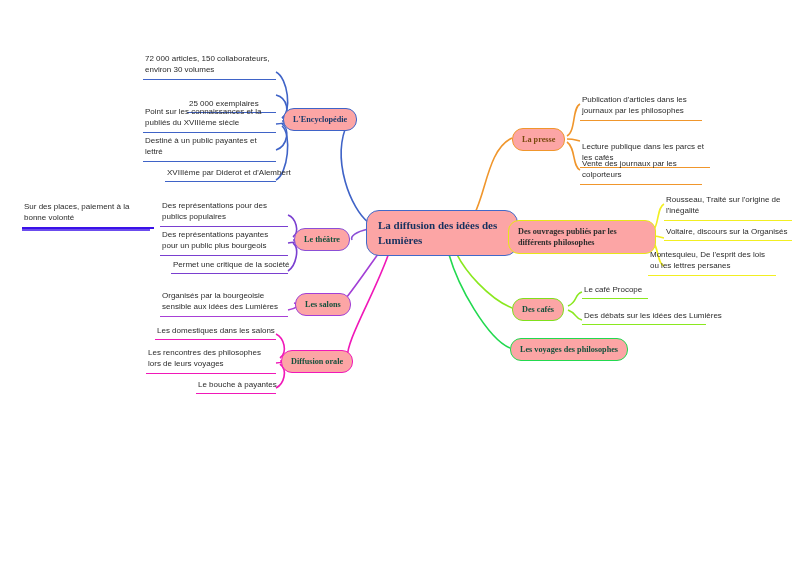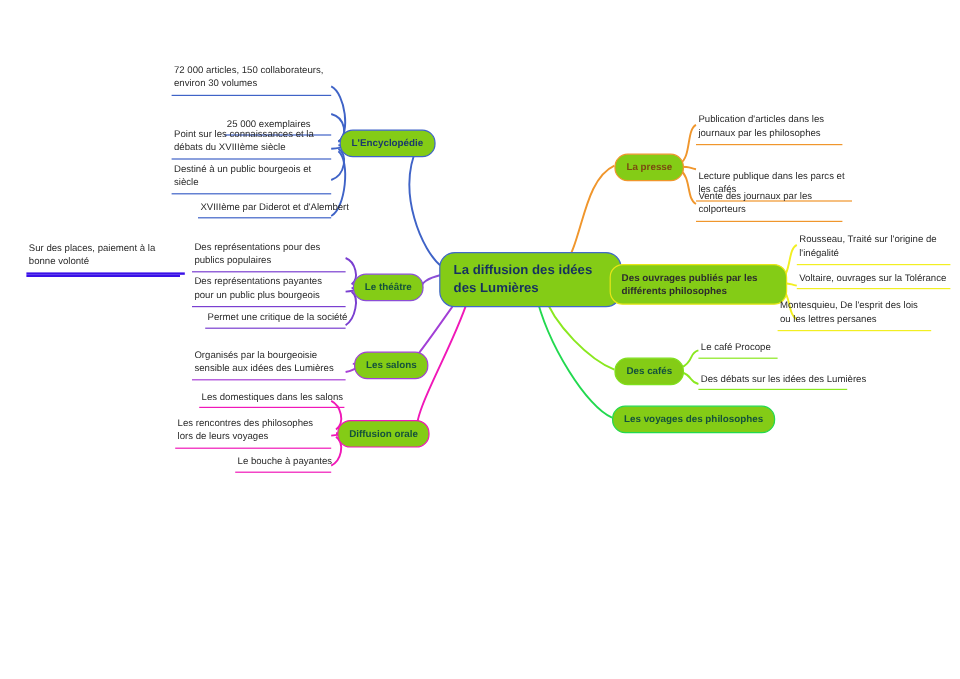--- a/index.html
+++ b/index.html
@@ -8,23 +8,23 @@
     font-family:"Liberation Sans","DejaVu Sans",sans-serif;
     -webkit-font-smoothing:antialiased;
   }
   #map{position:absolute;left:0;top:0;width:800px;height:566px;}
   svg.links{position:absolute;left:0;top:0;width:800px;height:566px;overflow:visible;}
   svg.links path{fill:none;stroke-width:1.6;}
 
   
   .node{position:absolute;box-sizing:border-box;}
   .pill{
-    border:1.4px solid #4169c9;border-radius:11px;background:#84cc16;
+    border:1.4px solid #4169c9;border-radius:11px;background:#fca5a5;
     padding:5px 9px;font-size:8.2px;font-weight:bold;color:#1b3a6b;
-    line-height:1.35;white-space:nowrap;
+    line-height:1.35;white-space:nowrap;font-family:Liberation Serif, serif;
   }
   .pill.center{
     font-size:11px;border-radius:13px;padding:7px 11px;
     white-space:normal;width:128px;color:#16315f;
   }
   .leaf{
     font-size:8px;color:#2b2b2b;line-height:1.42;padding:1px 2px 3px 2px;
     border-bottom:1.9px solid #4169c9;box-sizing:border-box;
   }
   .leaf.wide{white-space:normal;}
@@ -120,24 +120,24 @@
   <div class="node c-blue" style="left:283px;top:108px;">
     <div class="pill">L'Encyclopédie</div>
   </div>
   <div class="node c-blue" style="left:143px;top:52px;width:133px;">
     <div class="leaf wide">72 000 articles, 150 collaborateurs, environ 30 volumes</div>
   </div>
   <div class="node c-blue" style="left:187px;top:81px;width:89px;margin-top:16px;">
     <div class="leaf nowrap">25 000 exemplaires</div>
   </div>
   <div class="node c-blue" style="left:143px;top:105px;width:133px;">
-    <div class="leaf wide">Point sur les connaissances et la débats du XVIIIème siècle</div>
+    <div class="leaf wide">Point sur les connaissances et la publiés du XVIIIème siècle</div>
   </div>
   <div class="node c-blue" style="left:143px;top:134px;width:133px;">
-    <div class="leaf wide">Destiné à un public bourgeois et siècle</div>
+    <div class="leaf wide">Destiné à un public payantes et lettré</div>
   </div>
   <div class="node c-blue" style="left:165px;top:166px;width:111px;">
     <div class="leaf nowrap">XVIIIème par Diderot et d'Alembert</div>
   </div>
 
   <div class="node c-violet" style="left:294px;top:228px;">
     <div class="pill">Le théâtre</div>
   </div>
   <div class="node c-violet" style="left:160px;top:199px;width:128px;">
     <div class="leaf wide">Des représentations pour des publics populaires</div>
@@ -152,21 +152,21 @@
   <div class="node c-purple" style="left:295px;top:293px;">
     <div class="pill">Les salons</div>
   </div>
   <div class="node c-purple" style="left:160px;top:289px;width:128px;">
     <div class="leaf wide">Organisés par la bourgeoisie sensible aux idées des Lumières</div>
   </div>
 
   <div class="node c-magenta" style="left:281px;top:350px;">
     <div class="pill">Diffusion orale</div>
   </div>
-  <div class="node c-magenta" style="left:166px;top:324px;width:121px;">
+  <div class="node c-magenta" style="left:155px;top:324px;width:121px;">
     <div class="leaf nowrap">Les domestiques dans les salons</div>
   </div>
   <div class="node c-magenta" style="left:146px;top:346px;width:130px;">
     <div class="leaf wide">Les rencontres des philosophes lors de leurs voyages</div>
   </div>
   <div class="node c-magenta" style="left:196px;top:378px;width:80px;">
     <div class="leaf nowrap">Le bouche à payantes</div>
   </div>
 
   <div class="node c-orange" style="left:512px;top:128px;">
@@ -182,21 +182,21 @@
     <div class="leaf wide">Vente des journaux par les colporteurs</div>
   </div>
 
   <div class="node c-yellow" style="left:508px;top:220px;">
     <div class="pill" style="white-space:normal;width:128px;">Des ouvrages publiés par les différents philosophes</div>
   </div>
   <div class="node c-yellow" style="left:664px;top:193px;width:128px;">
     <div class="leaf wide">Rousseau, Traité sur l'origine de l'inégalité</div>
   </div>
   <div class="node c-yellow" style="left:664px;top:225px;width:128px;">
-    <div class="leaf nowrap">Voltaire, ouvrages sur la Tolérance</div>
+    <div class="leaf nowrap">Voltaire, discours sur la Organisés</div>
   </div>
   <div class="node c-yellow" style="left:648px;top:248px;width:128px;">
     <div class="leaf wide">Montesquieu, De l'esprit des lois ou les lettres persanes</div>
   </div>
 
   <div class="node c-ygreen" style="left:512px;top:298px;">
     <div class="pill">Des cafés</div>
   </div>
   <div class="node c-ygreen" style="left:582px;top:283px;width:66px;">
     <div class="leaf nowrap">Le café Procope</div>

